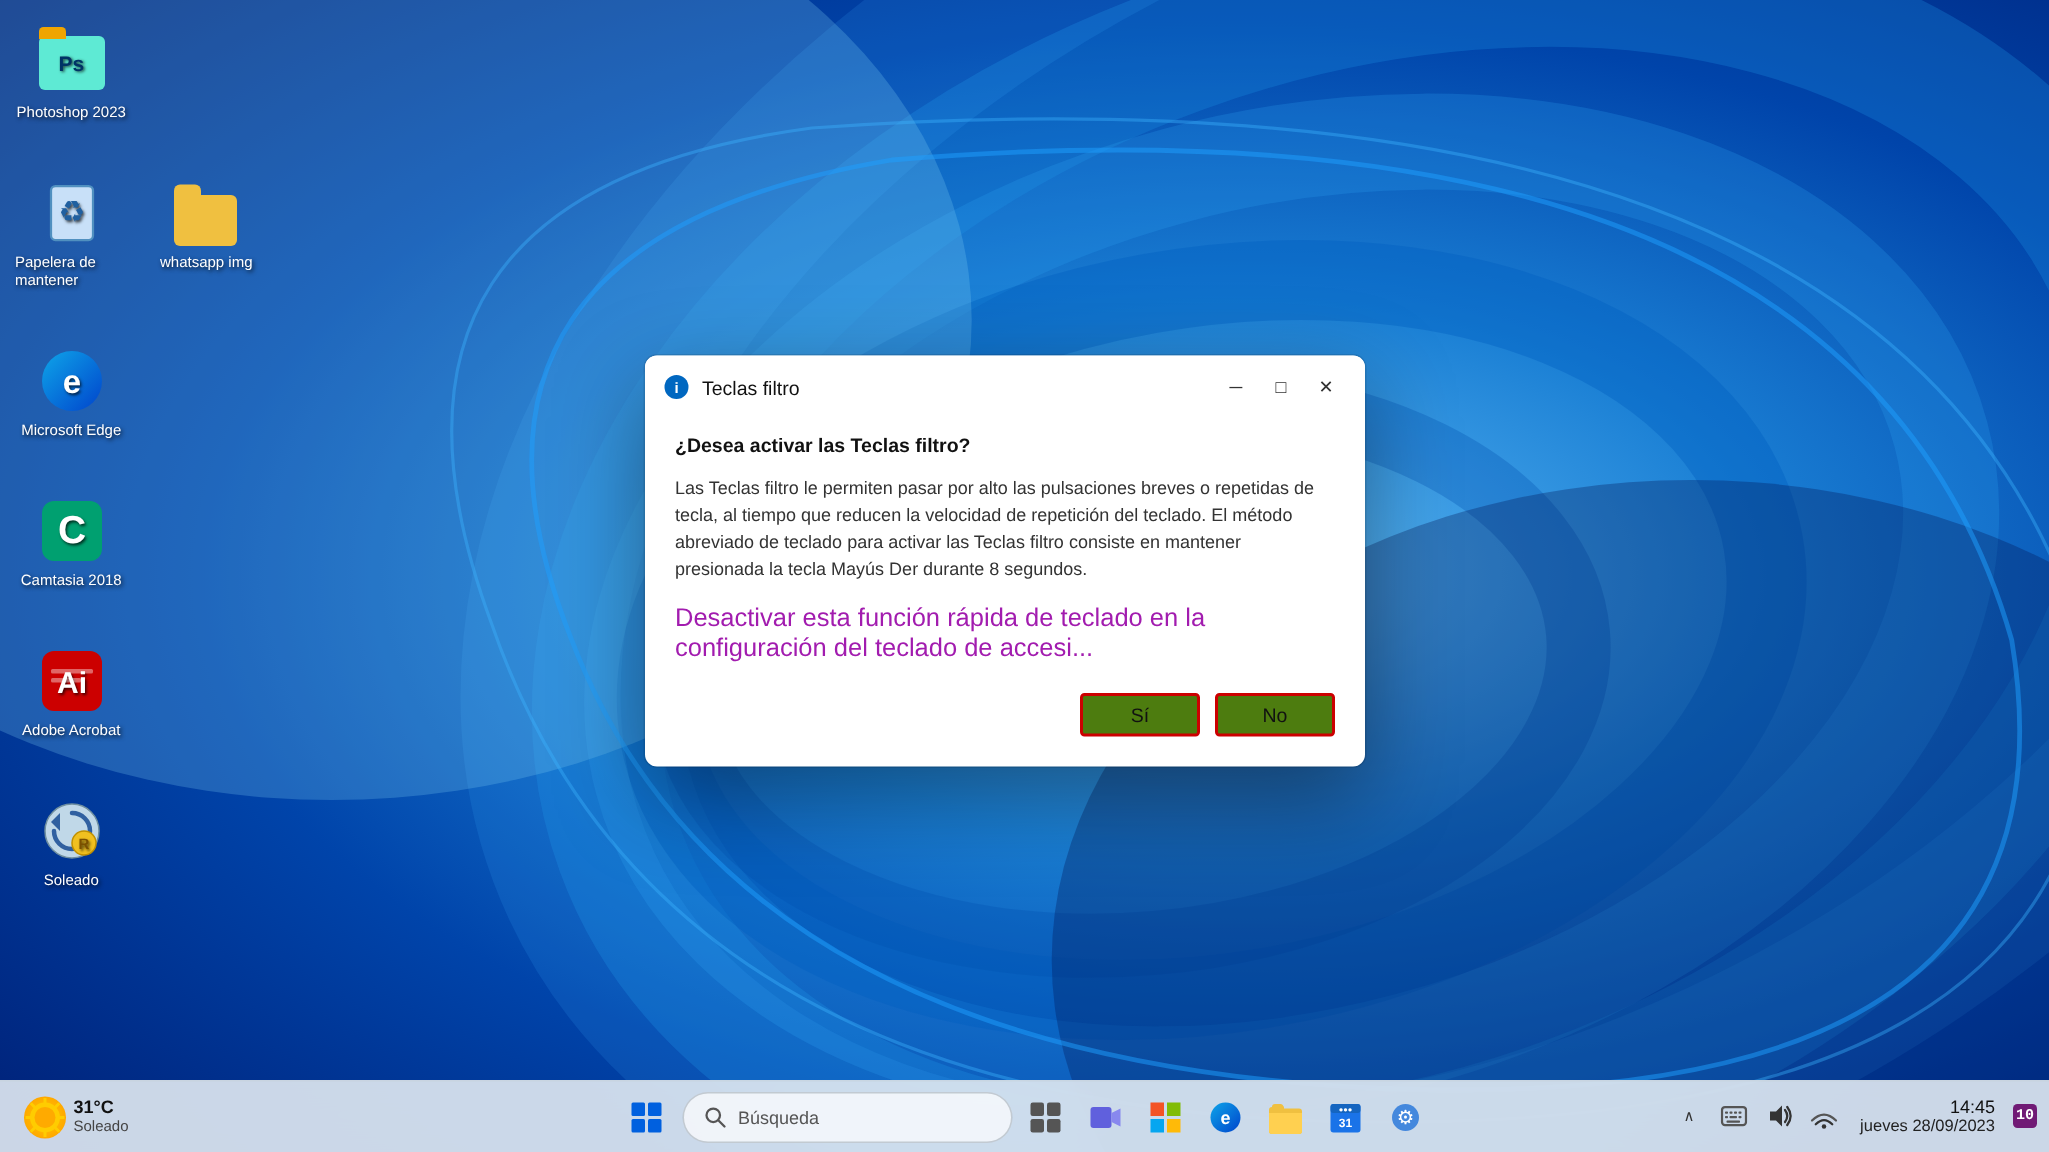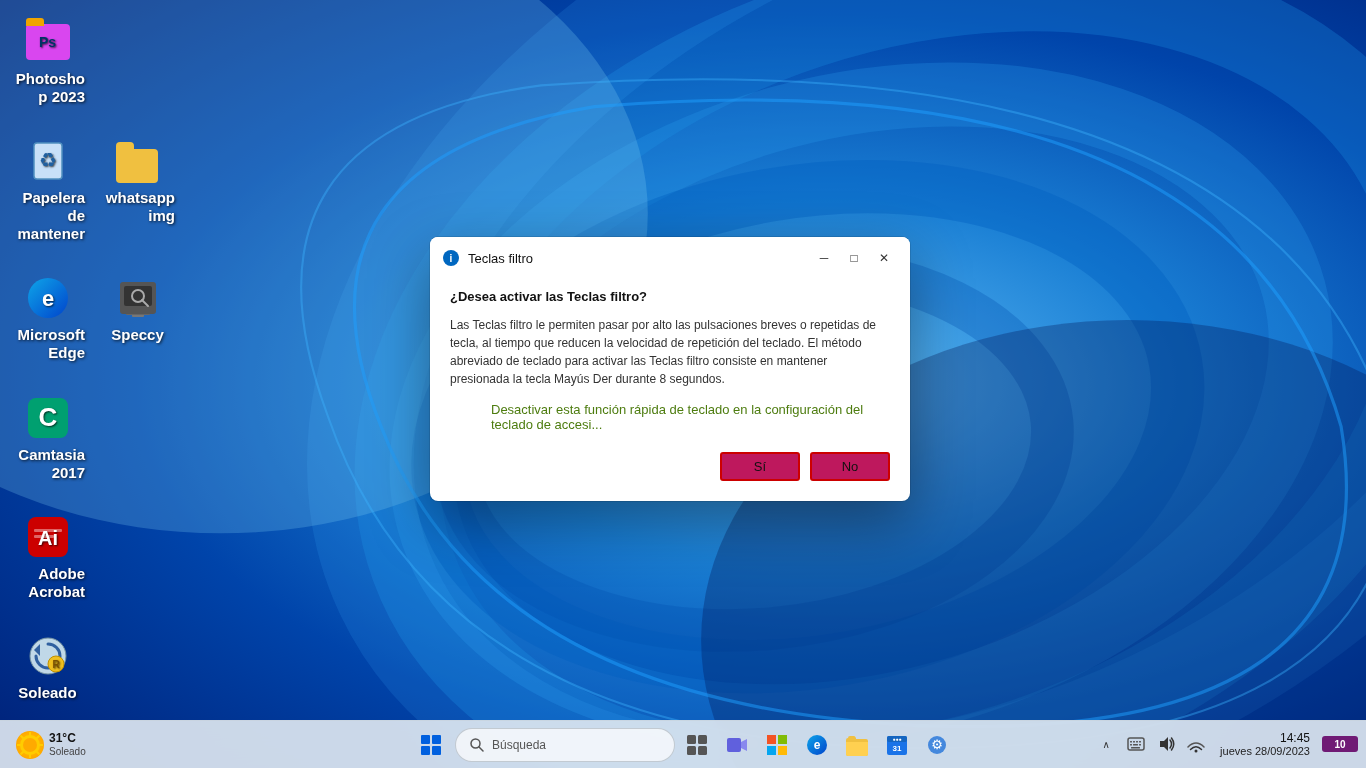--- a/index.html
+++ b/index.html
@@ -56,32 +56,31 @@
       width: 48px;
       height: 48px;
       display: flex;
       align-items: center;
       justify-content: center;
       font-size: 36px;
       margin-bottom: 4px;
     }
 
     .icon-label {
-      font-size: 15px;
-      text-align: right;
+      font-size: 10px;
+      text-align: left;
       color: white;
       text-shadow: 1px 1px 3px rgba(0,0,0,0.8);
       line-height: 1.2;
       word-break: break-word;
-      font-weight: bold;
     }
 
     
     .ps-icon {
-      background: #d946ef;
+      background: #5eead4;
       border-radius: 4px;
       width: 44px;
       height: 36px;
       display: flex;
       align-items: center;
       justify-content: center;
       font-weight: bold;
       font-size: 14px;
       color: #003366;
       position: relative;
@@ -272,27 +271,28 @@
 
     .clock-date {
       font-size: 11px;
       color: #222;
     }
 
     .notification-badge {
       background: #701a75;
       color: white;
       font-size: 10px;
-      width: 36px;
+      width: 16px;
       height: 16px;
       border-radius: 3px;
       display: flex;
       align-items: center;
       justify-content: center;
       font-weight: bold;
+      font-family: Liberation Mono, monospace;
     }
 
     
     .dialog-overlay {
       position: absolute;
       inset: 0;
       z-index: 50;
     }
 
     
@@ -362,43 +362,42 @@
     }
 
     .dialog-description {
       font-size: 12px;
       color: #333;
       line-height: 1.5;
       margin-bottom: 14px;
     }
 
     .dialog-link {
-      font-size: 13px;
-      color: #4d7c0f;
+      font-size: 17px;
+      color: #a21caf;
       text-decoration: none;
       display: block;
       margin-bottom: 20px;
       cursor: pointer;
-      margin-left: 41px;
     }
 
     .dialog-buttons {
       display: flex;
       justify-content: flex-end;
       gap: 10px;
     }
 
     .dialog-btn {
       min-width: 80px;
       padding: 5px 20px;
       border-radius: 3px;
       font-size: 13px;
       cursor: pointer;
       border: 2px solid #cc0000;
-      background: #be185d;
+      background: #4d7c0f;
       color: #111;
     }
 
     
     .bg-svg {
       position: absolute;
       inset: 0;
       width: 100%;
       height: 100%;
     }
@@ -492,46 +491,33 @@
             <linearGradient id="edgeGrad" x1="0%" y1="0%" x2="100%" y2="100%">
               <stop offset="0%" stop-color="#0ea5e9"></stop>
               <stop offset="100%" stop-color="#0044cc"></stop>
             </linearGradient>
           </defs>
           <text x="22" y="30" text-anchor="middle" font-size="22" fill="white" font-weight="bold">e</text>
         </svg>
       </div>
       <span class="icon-label">Microsoft Edge</span>
     </div>
-    <div class="desktop-icon">
-      <div class="icon-img">
-        <svg width="44" height="44" viewBox="0 0 44 44">
-          <rect x="4" y="6" width="36" height="32" rx="3" fill="#555"></rect>
-          <rect x="8" y="10" width="28" height="20" rx="2" fill="#333"></rect>
-          <circle cx="22" cy="20" r="6" fill="none" stroke="#aaa" stroke-width="2"></circle>
-          <line x1="26" y1="24" x2="32" y2="30" stroke="#aaa" stroke-width="2" stroke-linecap="round"></line>
-          <rect x="16" y="38" width="12" height="3" rx="1" fill="#777"></rect>
-          <rect x="10" y="38" width="24" height="1" rx="1" fill="#666"></rect>
-        </svg>
-      </div>
-      <span class="icon-label">Speccy</span>
-    </div>
   </div>
 
   <div style="height: 10px;"></div>
 
   <div class="icon-row">
     <div class="desktop-icon">
       <div class="icon-img">
         <svg width="44" height="44" viewBox="0 0 44 44">
           <rect x="2" y="2" width="40" height="40" rx="8" fill="#00a070"></rect>
           <text x="22" y="30" text-anchor="middle" font-size="26" fill="white" font-weight="bold">C</text>
         </svg>
       </div>
-      <span class="icon-label">Camtasia 2017</span>
+      <span class="icon-label">Camtasia 2018</span>
     </div>
   </div>
 
   <div style="height: 10px;"></div>
 
   <div class="icon-row">
     <div class="desktop-icon">
       <div class="icon-img">
         <svg width="44" height="44" viewBox="0 0 44 44">
           <rect x="2" y="2" width="40" height="40" rx="8" fill="#cc0000"></rect>

